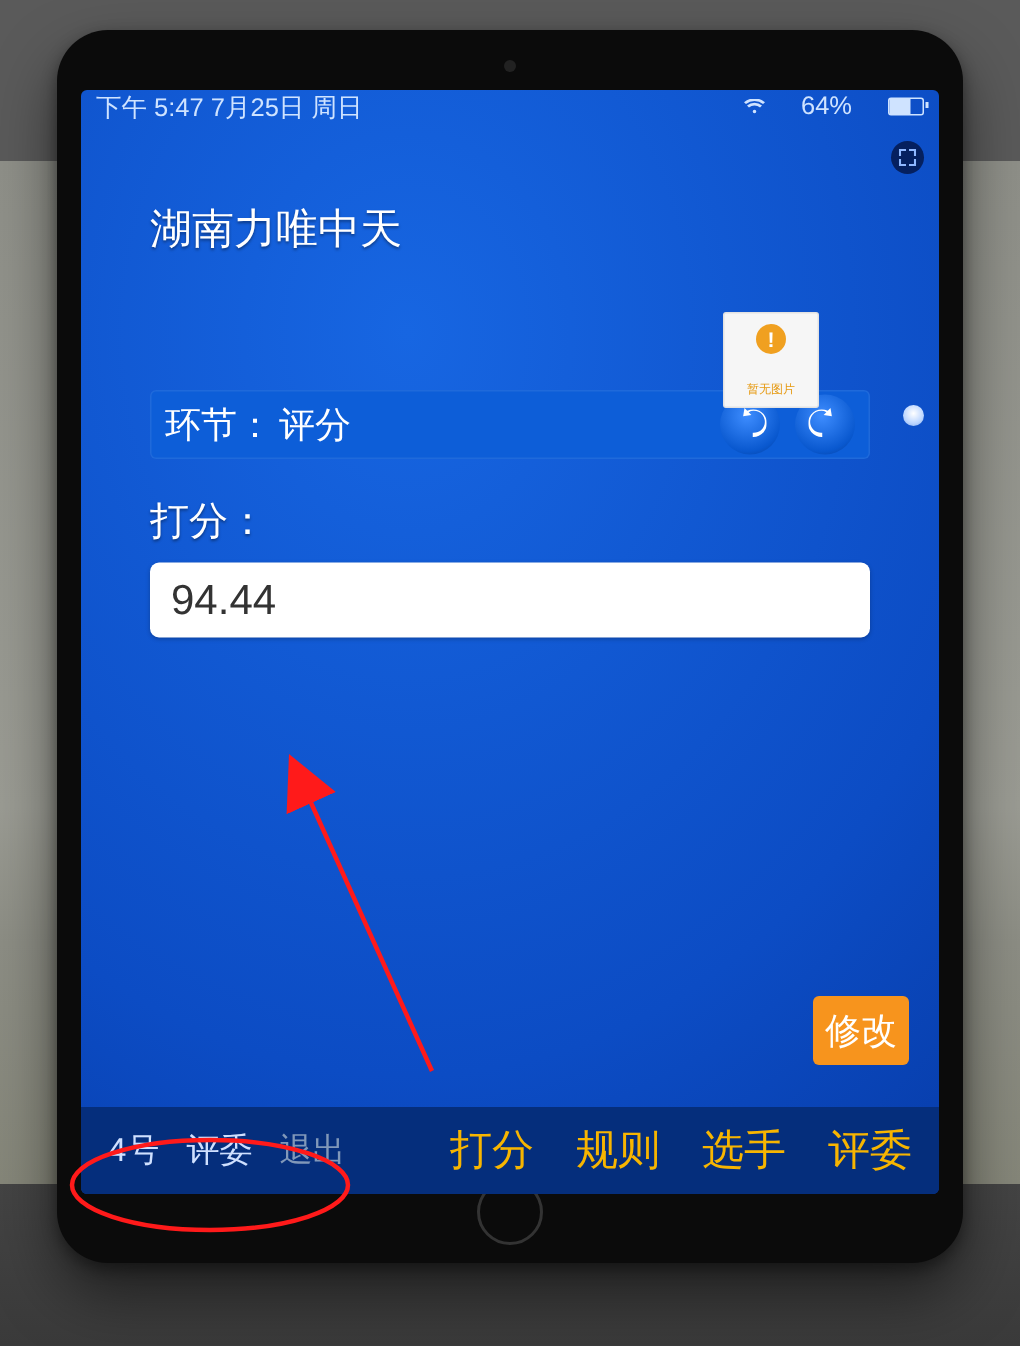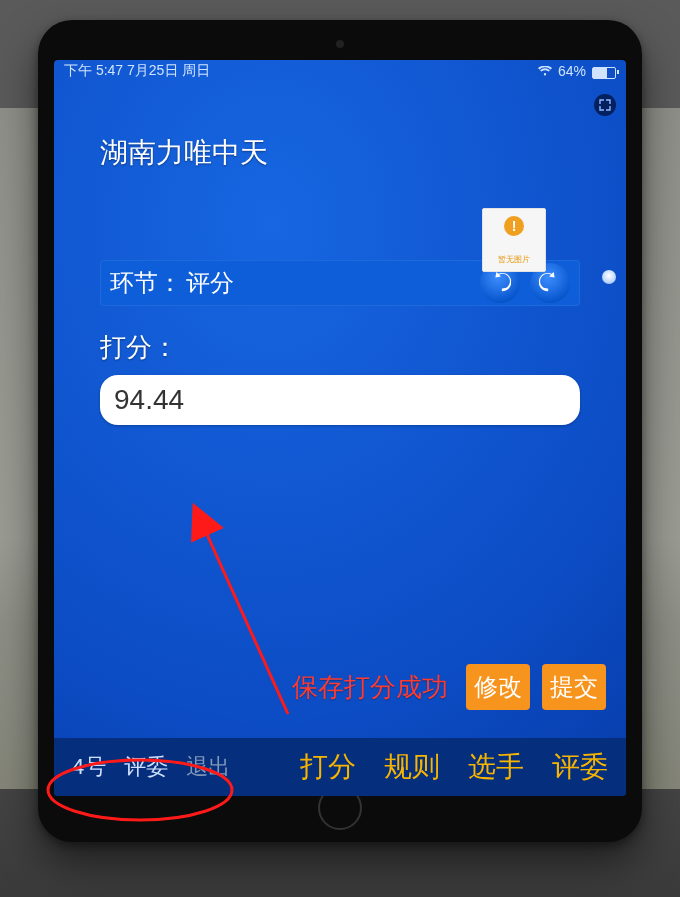--- a/index.html
+++ b/index.html
@@ -14,22 +14,22 @@
   .tablet{position:absolute;left:38px;top:20px;width:604px;height:822px;
     background:#0b0b0b;border-radius:34px;
     box-shadow:0 20px 40px rgba(0,0,0,.5),0 4px 10px rgba(0,0,0,.4);
     padding:40px 16px 46px 16px;box-sizing:border-box}
   .screen{position:relative;width:100%;height:100%;border-radius:4px;overflow:hidden;
     background:radial-gradient(ellipse 900px 1100px at 38% 22%,#1766e2 0%,#0c4cc4 45%,#0639a4 70%,#042a85 100%)}
   .camera{position:absolute;left:50%;top:20px;width:8px;height:8px;border-radius:50%;background:#222;transform:translateX(-50%)}
   .homebtn{position:absolute;left:50%;bottom:12px;width:40px;height:40px;border-radius:50%;border:2px solid #333;transform:translateX(-50%)}
   
   .status{height:22px;display:flex;align-items:center;justify-content:space-between;
-    padding:0 10px;color:#cfe3ff;font-size:14px}
-  .status .right{display:flex;align-items:flex-end;gap:6px}
+    padding:0 10px;color:#cfe3ff;font-size:17px}
+  .status .right{display:flex;align-items:center;gap:24px}
   .batt{display:inline-block;width:22px;height:10px;border:1px solid #cfe3ff;border-radius:2px;position:relative}
   .batt::after{content:"";position:absolute;right:-4px;top:2px;width:2px;height:4px;background:#cfe3ff}
   .batt i{display:block;height:100%;width:64%;background:#cfe3ff}
   
   .title{color:#f7b500;font-size:30px;font-weight:600;text-align:center;margin-top:2px;
     text-shadow:0 1px 2px rgba(0,0,0,.4)}
   .fs-icon{position:absolute;right:10px;top:34px;width:22px;height:22px;border-radius:50%;
     background:#05205f;display:flex;align-items:center;justify-content:center;color:#8fb8ff;font-size:11px}
   .side-dot{position:absolute;right:10px;top:210px;width:14px;height:14px;border-radius:50%;
     background:radial-gradient(circle at 50% 40%,#fff,#bcd6ff 60%,#7fa6e6)}
@@ -40,21 +40,21 @@
   .thumb{position:absolute;right:80px;top:148px;width:62px;height:62px;background:#f6f6f6;
     border:1px solid #e2e2e2;border-radius:2px;display:flex;flex-direction:column;align-items:center;justify-content:center}
   .thumb .ico{width:20px;height:20px;border-radius:50%;background:#f0a020;display:flex;align-items:center;justify-content:center;color:#fff;font-weight:bold;font-size:14px}
   .thumb .cap{margin-top:18px;font-size:8px;color:#e69a12}
   .stage{margin-top:88px;background:#0d5ed8;border-radius:4px;height:46px;display:flex;align-items:center;
     padding:0 10px;color:#fff;font-size:24px;box-shadow:inset 0 0 0 1px rgba(255,255,255,.08)}
   .navbtn{width:40px;height:40px;border-radius:50%;background:radial-gradient(circle at 45% 35%,#3e8dff,#0958cf 70%,#063b93);
     display:flex;align-items:center;justify-content:center}
   .navbtn svg{width:22px;height:22px}
   .score-lbl{font-size:26px;margin-top:24px;text-shadow:0 1px 2px rgba(0,0,0,.4)}
-  .score-in{margin-top:10px;height:50px;background:#fff;border-radius:18px;display:flex;align-items:center;
+  .score-in{margin-top:10px;height:50px;background:#fff;border-radius:6px;display:flex;align-items:center;
     padding:0 14px;color:#333;font-size:28px;box-shadow:0 1px 3px rgba(0,0,0,.25)}
   
   .toast{position:absolute;bottom:86px;width:100%;display:flex;align-items:center;justify-content:flex-end;padding:0 20px;box-sizing:border-box;gap:12px}
   .toast-msg{color:#ff3a2f;font-size:26px;margin-right:6px;text-shadow:0 1px 1px rgba(0,0,0,.3)}
   .abtn{background:#f7941d;color:#fff;border-radius:4px;font-size:24px;padding:7px 8px;cursor:pointer}
   .footer{position:absolute;bottom:0;height:58px;width:100%;background:#052e7c;
     display:flex;align-items:center;box-sizing:border-box;padding:0 18px;color:#bcd2ff;font-size:22px}
   .footer .left{display:flex;gap:18px;color:#cfe0ff}
   .footer .left .exit{color:#8198b9}
   .footer .tabs{margin-left:auto;display:flex;gap:28px;color:#f7b500;font-size:28px}
@@ -119,23 +119,21 @@
         </span>
       </div>
 
       <div class="score-lbl">打分：</div>
       <div class="score-in">
         <span>94.44</span>
       </div>
     </div>
 
     <div class="toast">
-      <div class="toast-msg">保存打分成功</div>
       <div class="abtn">修改</div>
-      <div class="abtn">提交</div>
     </div>
 
     <div class="footer">
       <div class="left">
         <span>4号</span>
         <span>评委</span>
         <span class="exit">退出</span>
       </div>
       <div class="tabs">
         <span>打分</span>

